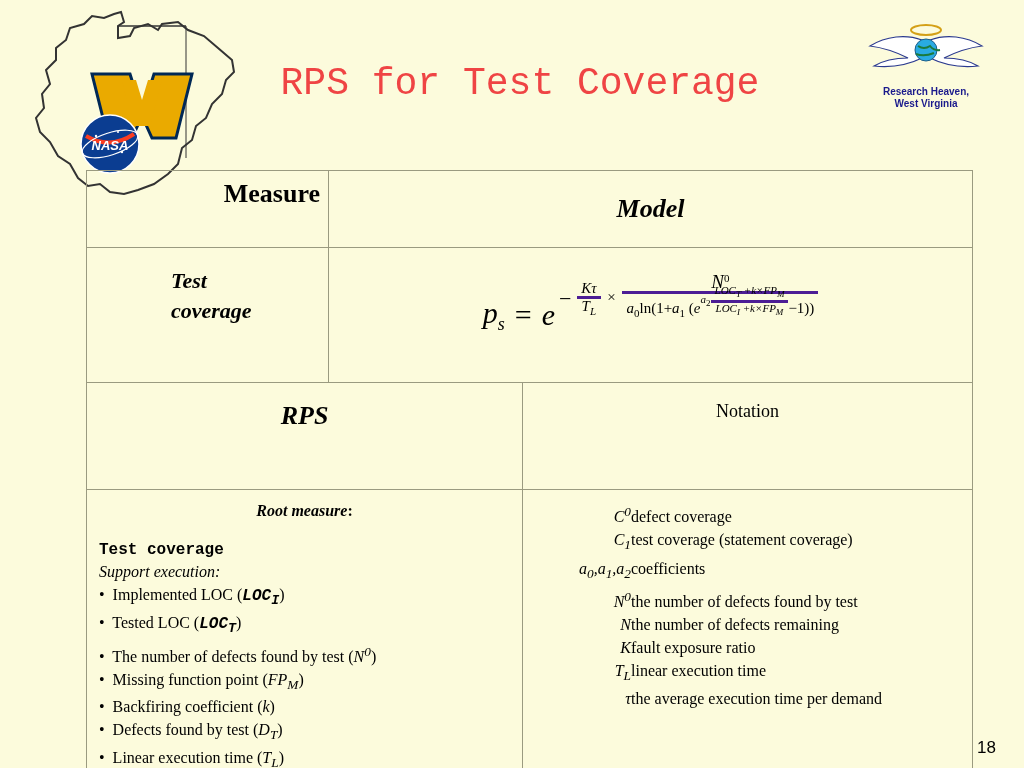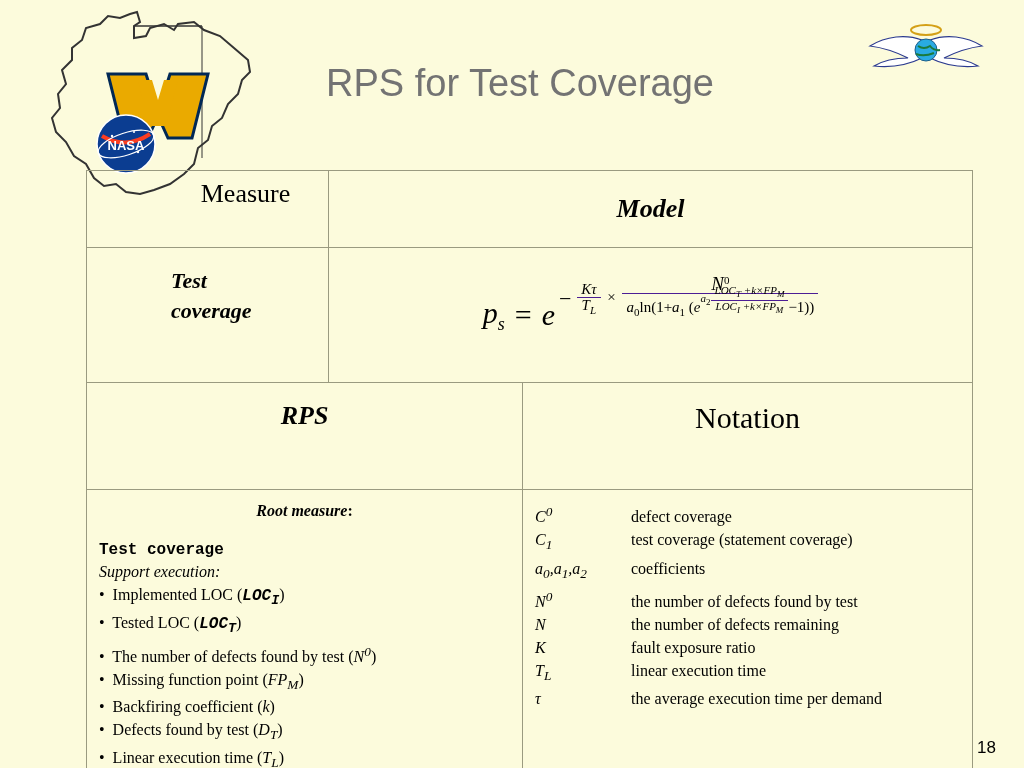--- a/index.html
+++ b/index.html
@@ -15,33 +15,34 @@
     position: relative;
   }
 
   
   .slide-title {
     position: absolute;
     left: 240px;
     top: 62px;
     width: 560px;
     text-align: center;
-    font-family: Liberation Sans, sans-serif;
+    font-family: Liberation Mono, monospace;
     font-size: 38px;
-    color: #737373;
+    color: #ef4444;
     letter-spacing: 0px;
   }
 
   
   .wv-logo {
     position: absolute;
-    left: 42px;
+    left: 26px;
     top: 8px;
     width: 230px;
     height: 200px;
+    font-style: italic;
   }
   .wv-logo svg { display: block; }
 
   .rh-logo {
     position: absolute;
     right: 28px;
     top: 18px;
     width: 140px;
     text-align: center;
   }
@@ -66,23 +67,23 @@
   .tbl td {
     border: 1px solid #9a9a80;
     vertical-align: top;
     padding: 6px 8px;
   }
 
   .cell-measure-hdr {
     width: 242px;
     height: 62px;
     font-family: "Liberation Serif", serif;
-    font-weight: normal;
+    font-weight: bold;
     font-size: 26px;
-    text-align: center;
+    text-align: right;
     padding-left: 84px !important;
     padding-top: 8px !important;
   }
   .cell-model-hdr {
     font-weight: bold;
     font-style: italic;
     font-size: 26px;
     text-align: center;
     vertical-align: middle !important;
   }
@@ -102,21 +103,21 @@
   .cell-rps-hdr {
     width: 435px;
     font-weight: bold;
     font-style: italic;
     font-size: 26px;
     text-align: center;
     height: 82px;
     padding-top: 18px !important;
   }
   .cell-notation-hdr {
-    font-size: 30px;
+    font-size: 18px;
     text-align: center;
     padding-top: 18px !important;
   }
   .cell-rps-body {
     font-size: 16px;
     line-height: 22.5px;
     padding: 10px 12px !important;
   }
   .cell-notation-body {
     font-size: 16px;
@@ -138,20 +139,21 @@
   .bullet { margin-right: 4px; }
 
   
   .note-row {
     display: block;
   }
   .note-sym {
     display: inline-block;
     width: 96px;
     font-style: italic;
+    text-align: right;
   }
 
   
   .formula {
     display: inline-block;
     font-family: "Liberation Serif", serif;
     white-space: nowrap;
     line-height: 1;
   }
   .f-ps {
@@ -172,21 +174,21 @@
   .minus-big {
     font-size: 22px;
     vertical-align: middle;
     padding-right: 2px;
   }
   .frac {
     display: inline-block;
     vertical-align: middle;
     text-align: center;
   }
-  .frac > .num { display: block; padding: 0 4px; border-bottom: 1px solid #4c1d95; }
+  .frac > .num { display: block; padding: 0 4px; border-bottom: 3px solid #4c1d95; }
   .frac > .den { display: block; padding: 0 4px; }
   .times { padding: 0 3px; }
   .ital-i { font-style: italic; }
   .sm { font-size: 11px; }
   .xsm { font-size: 9px; }
 
   .page-number {
     position: absolute;
     right: 28px;
     bottom: 10px;
@@ -232,20 +234,24 @@
   <svg width="140" height="62" viewBox="0 0 140 62" xmlns="http://www.w3.org/2000/svg">
     <ellipse cx="70" cy="12" rx="15" ry="5" fill="none" stroke="#D4A017" stroke-width="2"></ellipse>
     <g fill="#ffffff" stroke="#2b3a8f" stroke-width="1.2">
       <path d="M66 22 C50 16 30 18 14 28 C30 30 40 34 52 40 C40 40 28 42 18 48 C38 50 54 46 66 40 Z"></path>
       <path d="M74 22 C90 16 110 18 126 28 C110 30 100 34 88 40 C100 40 112 42 122 48 C102 50 86 46 74 40 Z"></path>
     </g>
     <circle cx="70" cy="32" r="11" fill="#29ABE2" stroke="#1b5e8a" stroke-width="1"></circle>
     <path d="M62 28 q6 4 12 0 q4 5 10 4" fill="none" stroke="#1b7a3c" stroke-width="2"></path>
     <path d="M60 36 q8 3 18 -1" fill="none" stroke="#1b7a3c" stroke-width="2"></path>
   </svg>
+  <div class="caption">
+    <div>Research Heaven,</div>
+    <div>West Virginia</div>
+  </div>
 </div>
 
 <table class="tbl">
   <colgroup>
     <col style="width:242px">
     <col style="width:194px">
     <col style="width:450px">
   </colgroup>
   <tbody>
     <tr>

